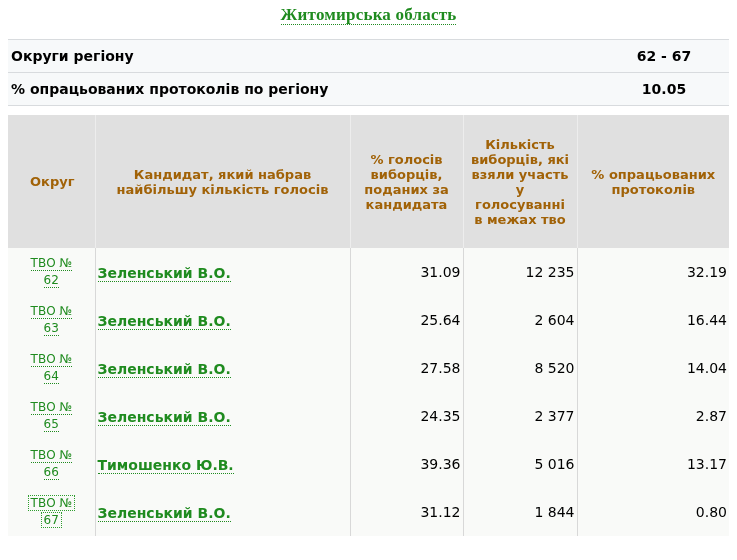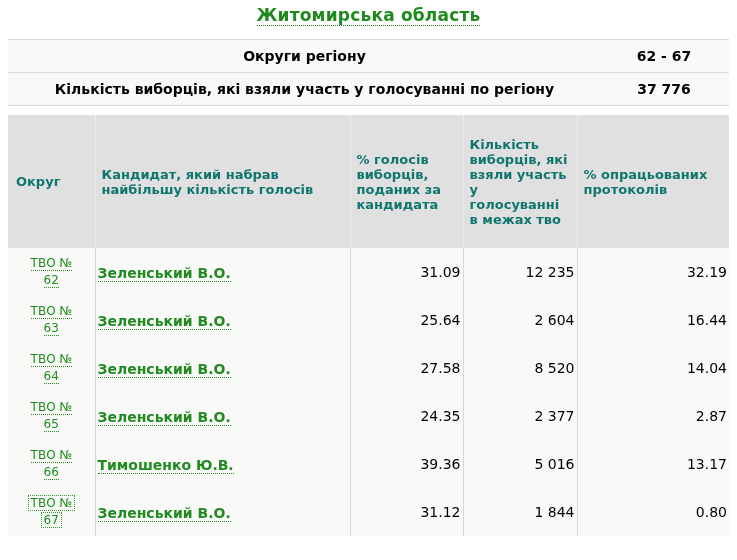--- a/index.html
+++ b/index.html
@@ -4,44 +4,44 @@
 <style>
   html, body { margin: 0; padding: 0; }
   body {
     width: 737px; height: 560px; overflow: hidden;
     background: #ffffff;
     font-family: "DejaVu Sans", "Liberation Sans", sans-serif;
   }
   .wrap { padding: 5px 8px 0 8px; }
 
   
-  .title-row { text-align: center; height: 24px; margin-bottom: 10px; }
+  .title-row { text-align: center; height: 24px; margin-bottom: 10px; font-family: Liberation Serif, serif; }
   .title-link {
     color: #1f8b1f; font-size: 17px; font-weight: bold;
     text-decoration: none; border-bottom: 1px dotted #1f8b1f;
     cursor: pointer; letter-spacing: 0.2px;
   }
 
   
   table { border-collapse: collapse; table-layout: fixed; }
   .summary-table { width: 721px; margin-bottom: 9px; background: #f7f9fa; }
   .summary-table tr { height: 33px; }
   .summary-table td { border-top: 1px solid #d8dbde; vertical-align: middle; }
   .summary-table tr:last-child td { border-bottom: 1px solid #d8dbde; }
   .summary-label {
-    text-align: center; padding-left: 3px;
+    text-align: left; padding-left: 3px;
     font-size: 14px; font-weight: bold; color: #000000;
   }
   .summary-value { text-align: center; font-size: 14px; font-weight: bold; color: #000000; }
 
   
   .results-table { width: 721px; }
   .results-table th {
-    background: #e0e0e0; color: #0f766e;
-    font-size: 13px; font-weight: bold; text-align: left; vertical-align: middle;
+    background: #e0e0e0; color: #a16207;
+    font-size: 13px; font-weight: bold; text-align: center; vertical-align: middle;
     padding: 4px 6px; border-left: 1px solid #ededed;
   }
   .results-table th:first-child { border-left: none; padding-left: 8px; }
   .results-table thead tr { height: 133px; }
   .results-table tbody tr { height: 48px; background: #f9faf8; }
   .results-table td {
     vertical-align: middle; border-left: 1px solid #d8d8d8; padding: 2px;
   }
   .results-table td:first-child { border-left: none; }
   .td-district { text-align: center; }
@@ -77,22 +77,22 @@
     <colgroup>
         <col style="width:591px">
         <col style="width:130px">
       </colgroup>
     <tbody>
       <tr>
         <td class="summary-label">Округи регіону</td>
         <td class="summary-value">62 - 67</td>
       </tr>
       <tr>
-        <td class="summary-label">Кількість виборців, які взяли участь у голосуванні по регіону</td>
-        <td class="summary-value">37 776</td>
+        <td class="summary-label">% опрацьованих протоколів по регіону</td>
+        <td class="summary-value">10.05</td>
       </tr>
     </tbody>
   </table>
 
   <table class="results-table">
     <colgroup>
       <col style="width:87px">
         <col style="width:255px">
         <col style="width:113px">
         <col style="width:114px">

